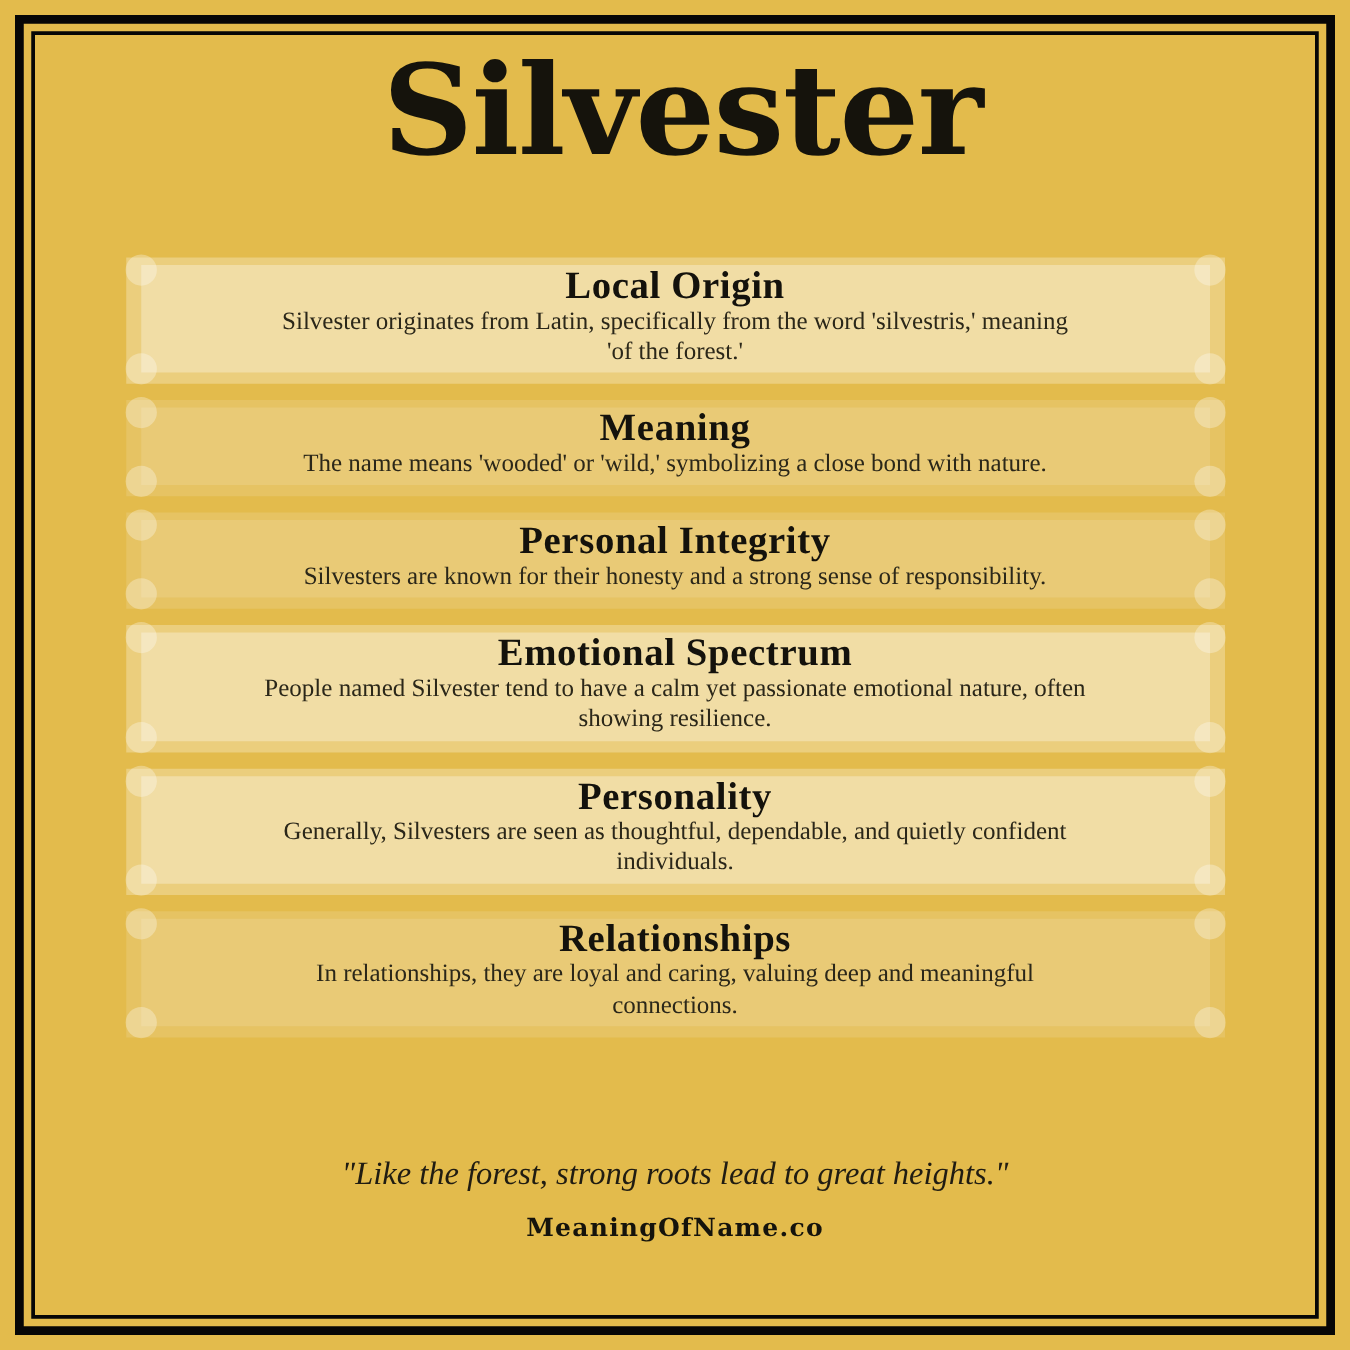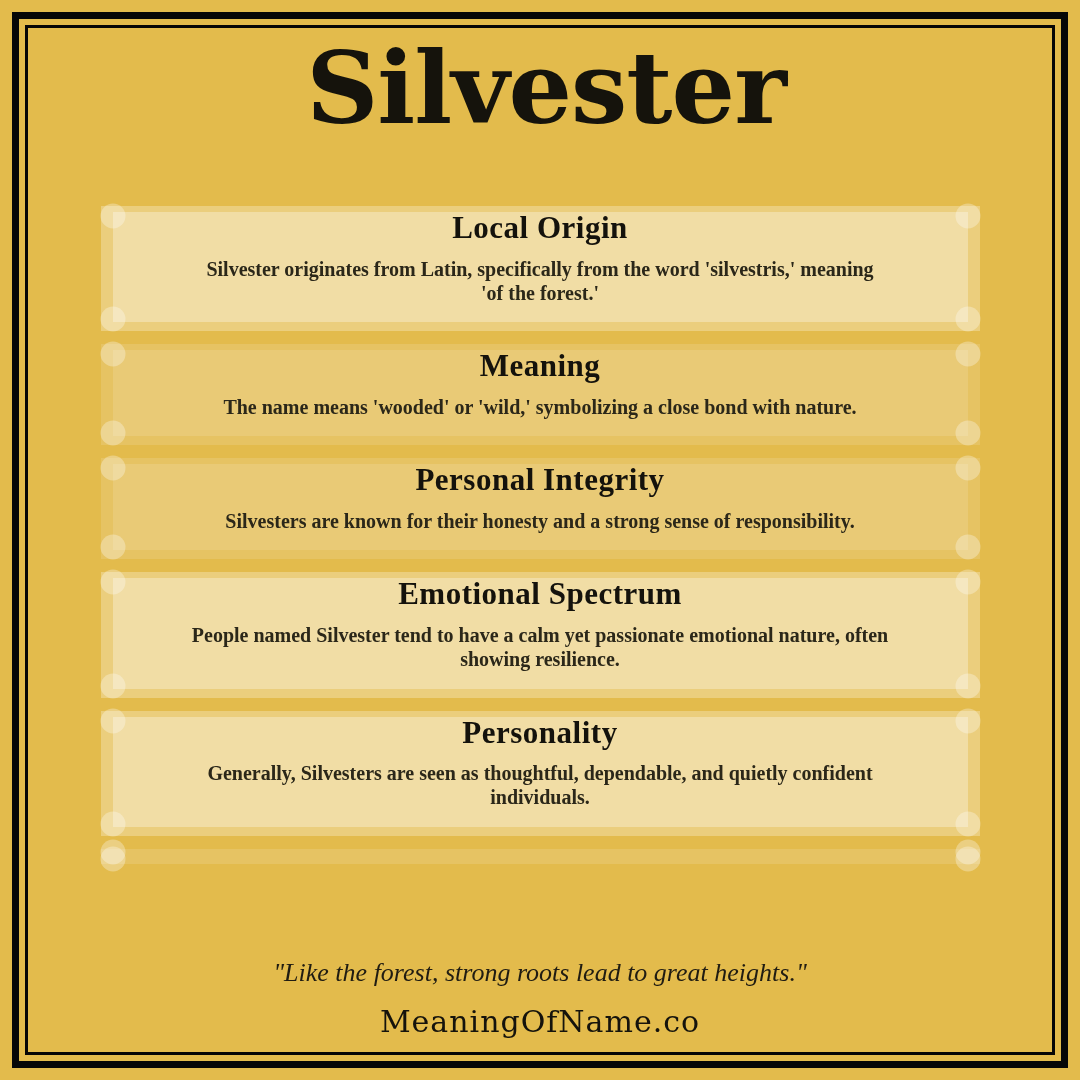--- a/index.html
+++ b/index.html
@@ -52,26 +52,25 @@
   .panel.light .panel-inner { background: rgba(255,255,255,0.31); }
   h2.panel-heading {
     margin: 0;
     font-size: 31px;
     line-height: 1.05;
     font-weight: bold;
     color: #14120c;
     letter-spacing: 0.5px;
   }
   p.panel-body {
-    margin: 12px;
+    margin: 0;
     font-size: 20px;
     line-height: 1.22;
     color: #2b2719;
     white-space: pre-line;
-    font-weight: bold;
   }
   .dot {
     position: absolute;
     width: 25px; height: 25px;
     border-radius: 50%;
     background: rgba(255,255,255,0.30);
     pointer-events: none;
   }
   .dot.tl { left: 12px; top: 10px;  transform: translate(-50%,-50%); }
   .dot.tr { right: 12px; top: 10px; transform: translate(50%,-50%); }
@@ -80,22 +79,22 @@
   p.quote {
     margin: 92px 0 0 0;
     font-style: italic;
     font-size: 26px;
     line-height: 1.3;
     color: #201c12;
   }
   p.brand {
     margin: 14px 0 0 0;
     font-family: "DejaVu Serif", serif;
-    font-weight: normal;
-    font-size: 30px;
+    font-weight: bold;
+    font-size: 20px;
     line-height: 1.2;
     letter-spacing: 1px;
     color: #15130c;
   }
 </style>
 </head>
 <body>
 
 <div class="frame-outer"></div>
 <div class="frame-inner"></div>
@@ -162,20 +161,25 @@
         <p class="panel-body">Generally, Silvesters are seen as thoughtful, dependable, and quietly confident
 individuals.</p>
       </div>
     </section>
 
     <section class="panel">
       <span class="dot tl"></span>
       <span class="dot tr"></span>
       <span class="dot bl"></span>
       <span class="dot br"></span>
+      <div class="panel-inner">
+        <h2 class="panel-heading">Relationships</h2>
+        <p class="panel-body">In relationships, they are loyal and caring, valuing deep and meaningful
+connections.</p>
+      </div>
     </section>
 
   </div>
 
   <p class="quote">"Like the forest, strong roots lead to great heights."</p>
   <p class="brand">MeaningOfName.co</p>
 
 </div>
 
 </body></html>

